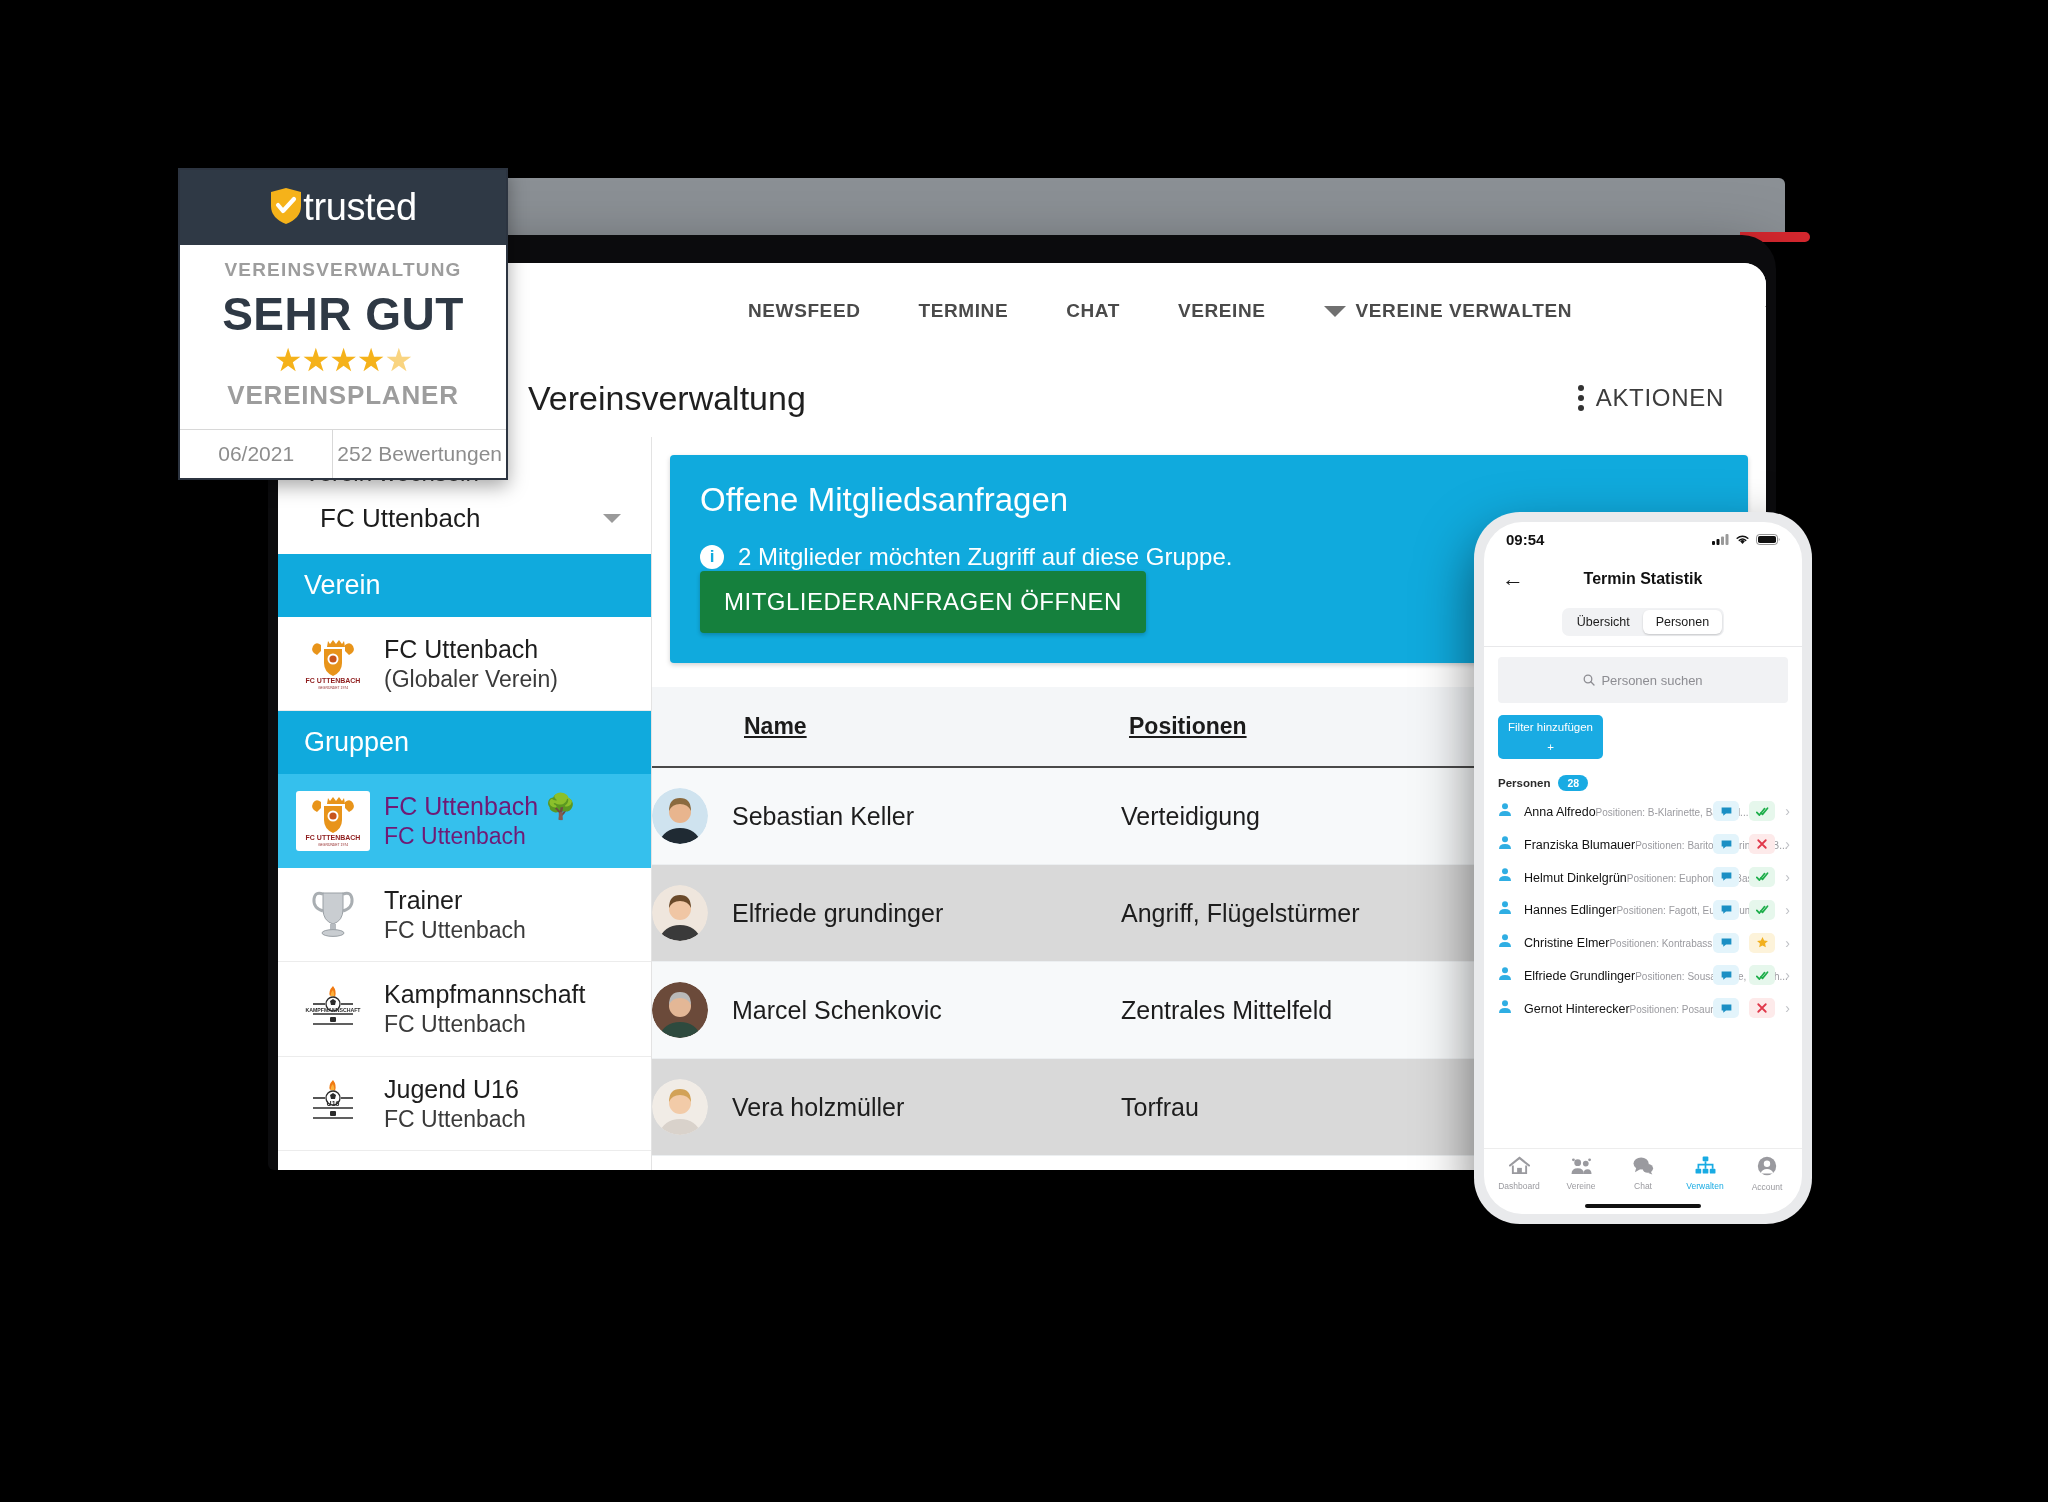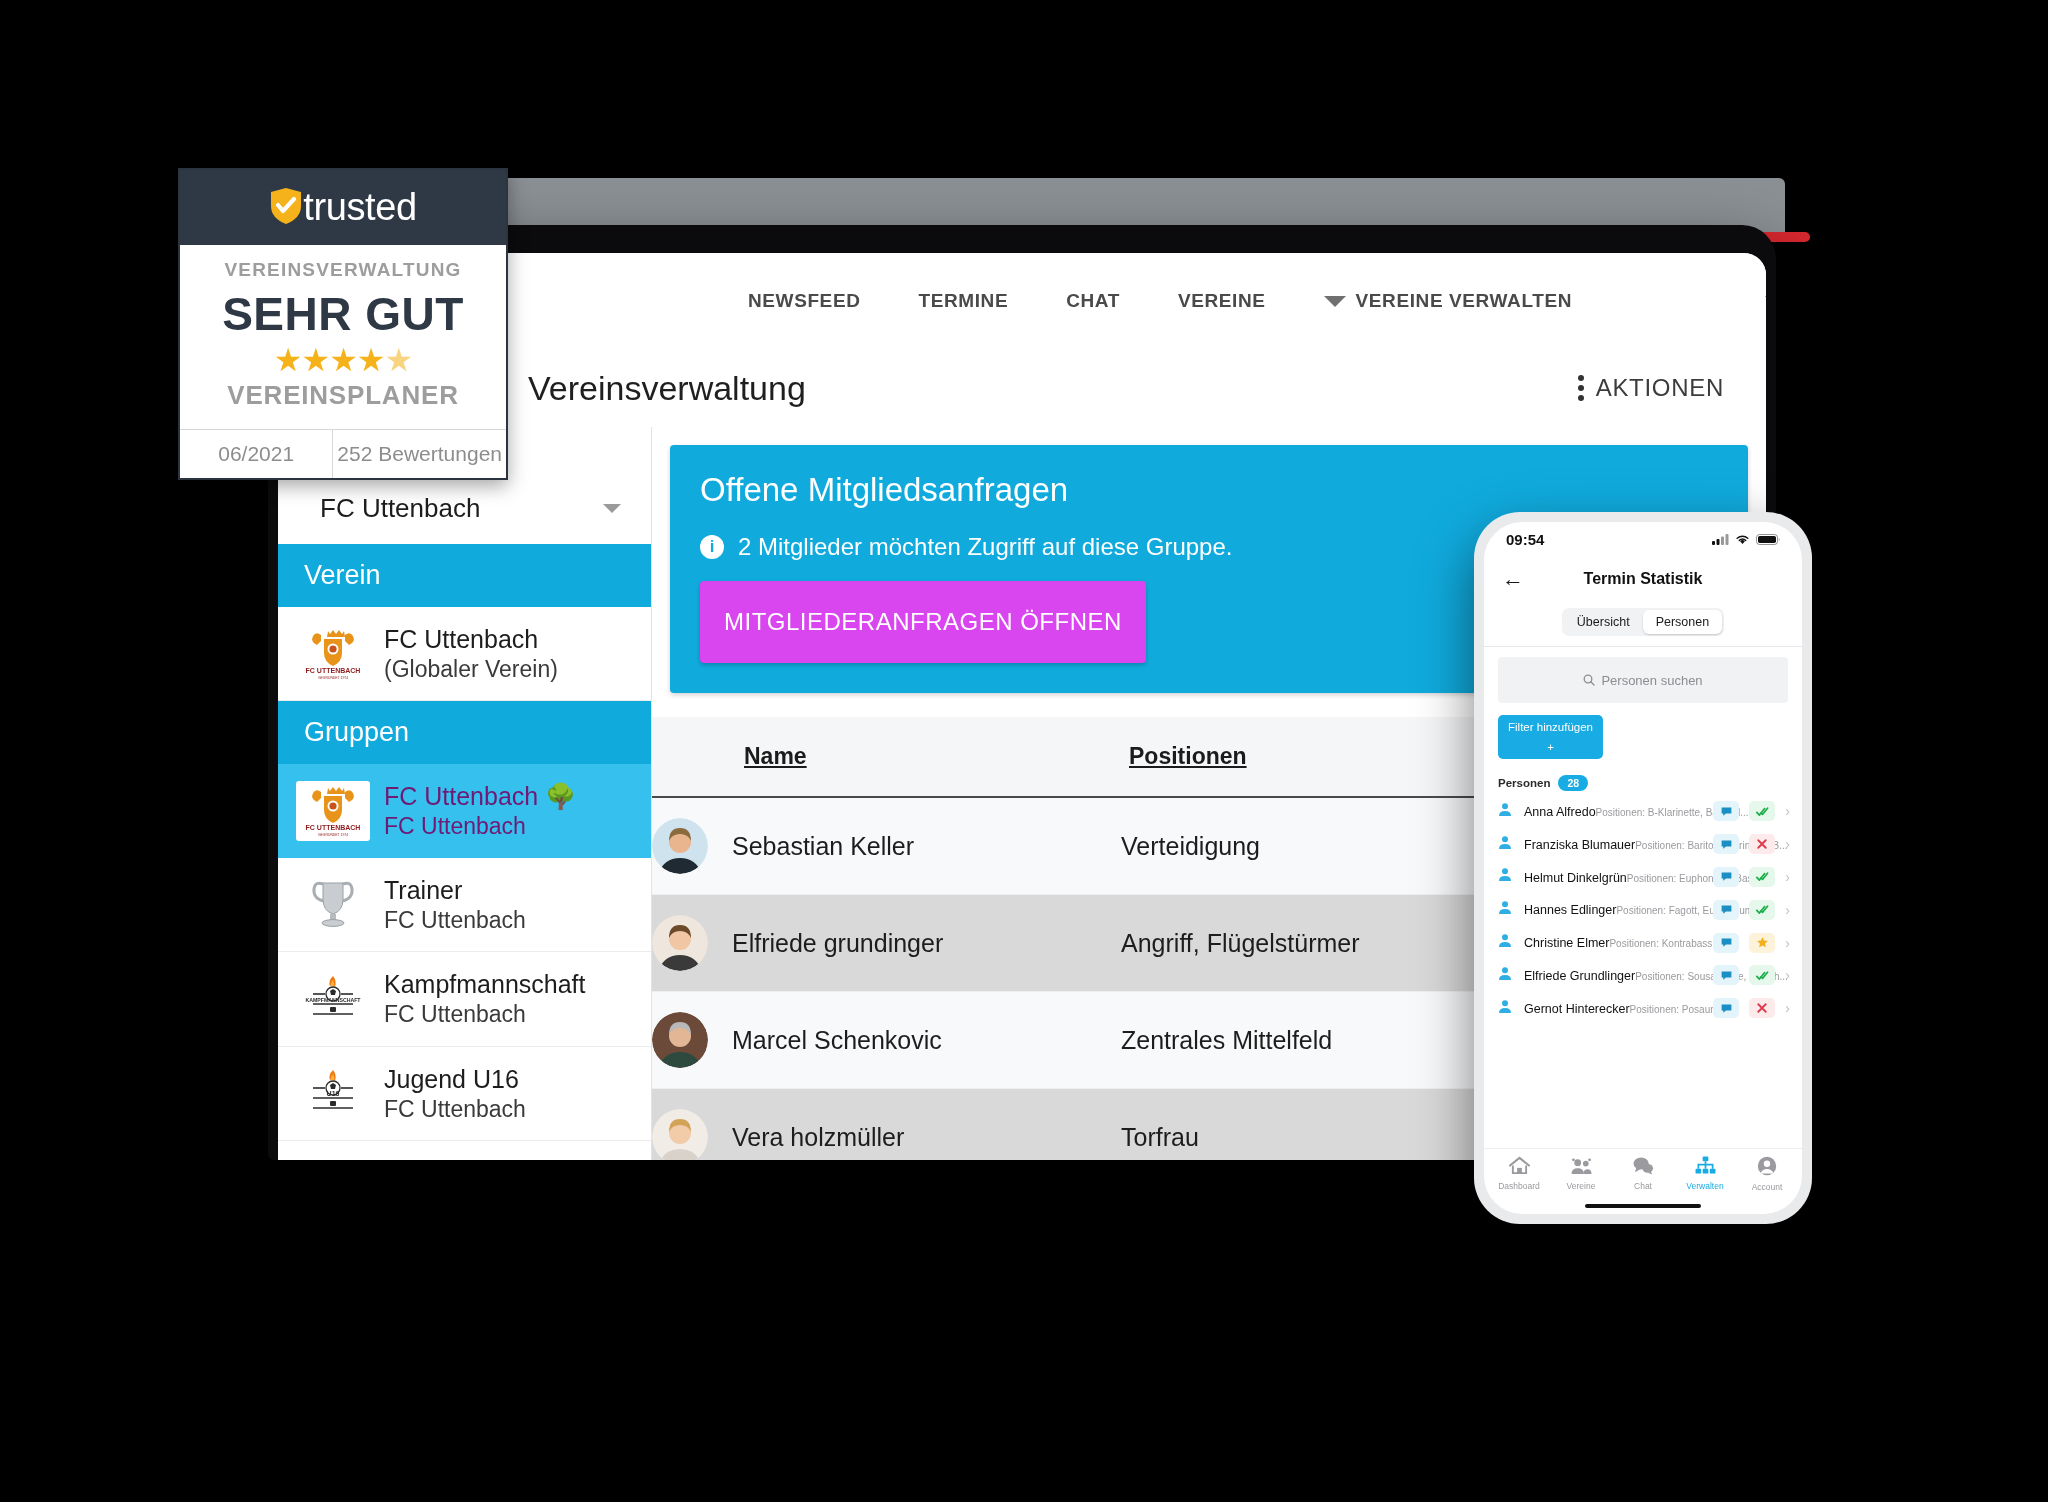--- a/index.html
+++ b/index.html
@@ -7,21 +7,21 @@
     width: 2048px; height: 1502px;
     background: #000000;
     font-family: "Liberation Sans", sans-serif;
     overflow: hidden;
   }
   #stage { position: relative; width: 2048px; height: 1502px; }
 
   
   #tablet {
     position: absolute;
-    left: 268px; top: 225px;
+    left: 268px; top: 235px;
     width: 1508px; height: 935px;
     background: #0b0b0d;
     border-radius: 34px 34px 6px 6px;
     padding: 28px 10px 0 10px;
     box-shadow: 0 30px 70px rgba(0,0,0,.55);
   }
   #tablet-screen {
     position: relative;
     width: 100%; height: 100%;
     background: #ffffff;
@@ -158,28 +158,27 @@
     color: #ffffff; font-size: 24px;
   }
   .i-circle {
     width: 24px; height: 24px; border-radius: 50%;
     background: #ffffff; color: #10AADD;
     font-size: 17px; font-weight: bold;
     display: flex; align-items: center; justify-content: center;
     flex: 0 0 auto;
   }
   .banner button {
-    margin-top: 20px;
-    background: #d946ef;
+    background: #15803d;
     border: none;
     color: #fff;
     font-family: inherit;
     font-size: 24px;
     letter-spacing: .5px;
-    padding: 27px 24px;
+    padding: 17px 24px;
     border-radius: 4px;
     box-shadow: 0 2px 4px rgba(0,0,0,.22);
     cursor: pointer;
   }
 
   table.members { width: 100%; border-collapse: collapse; margin-top: 24px; }
   table.members th {
     background: #f4f6f8;
     text-align: left;
     font-size: 23px;

